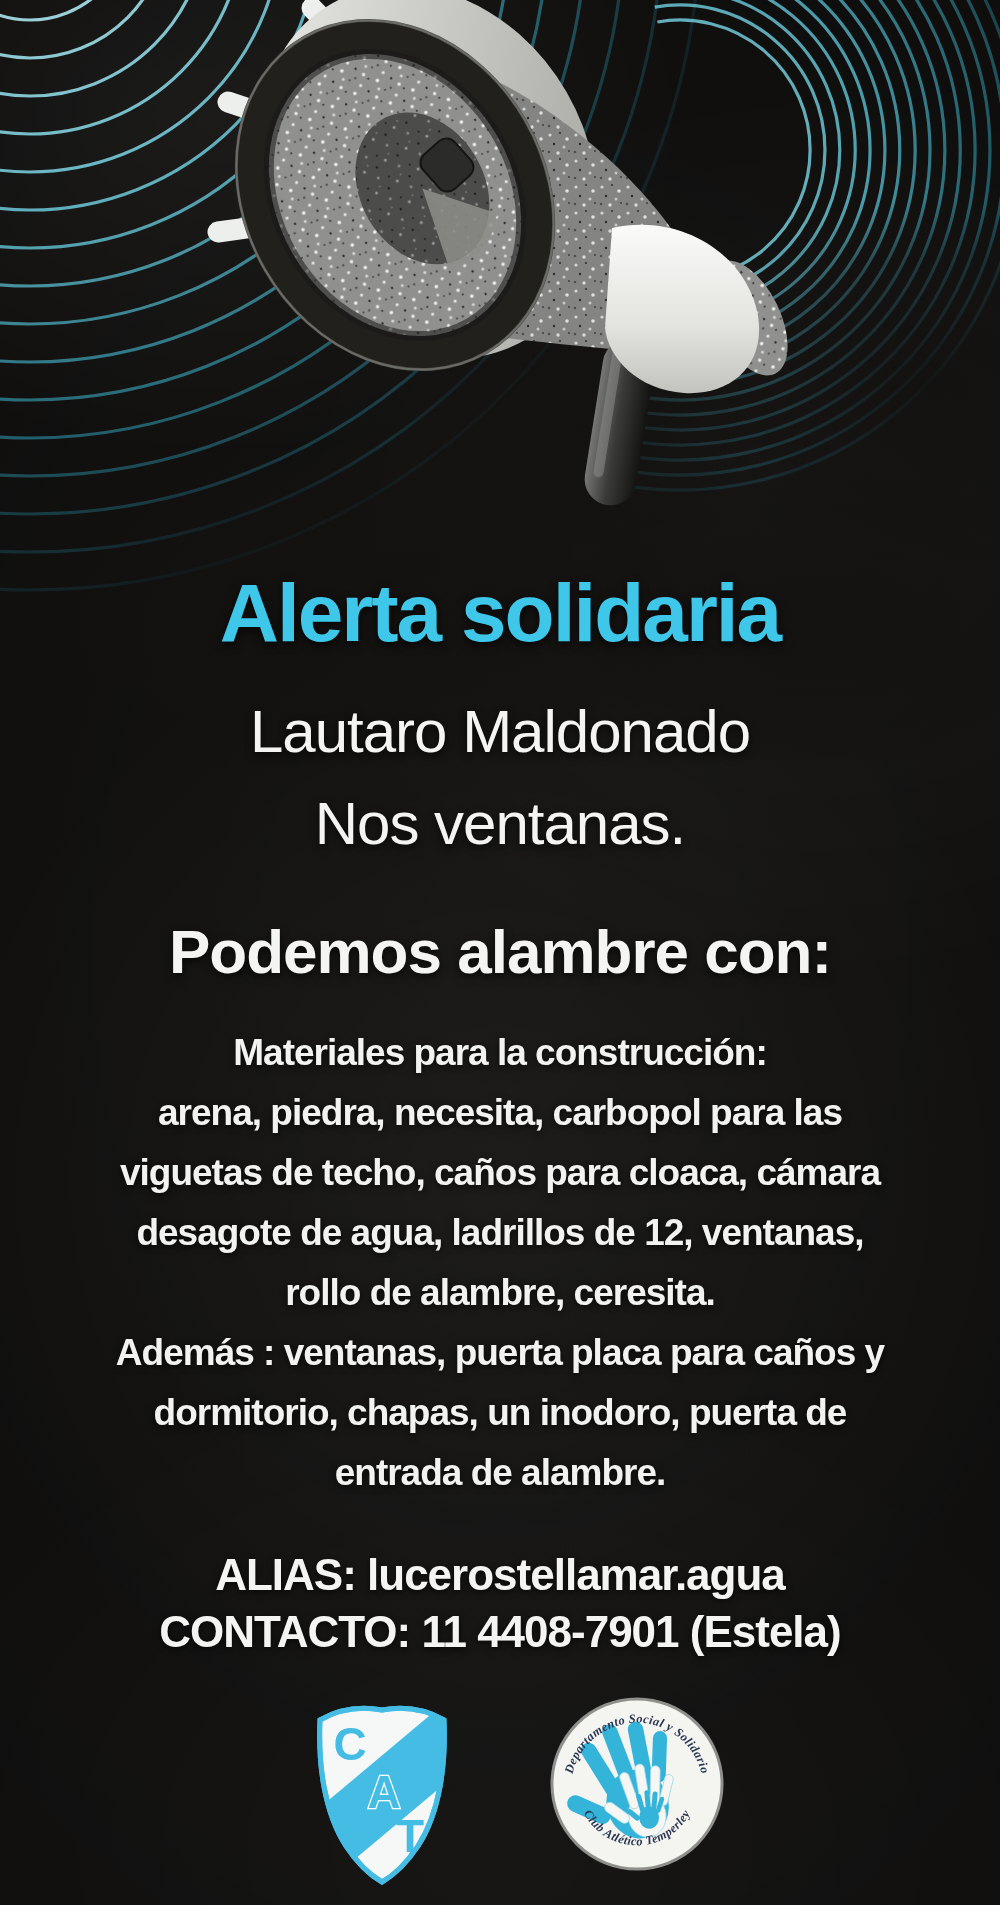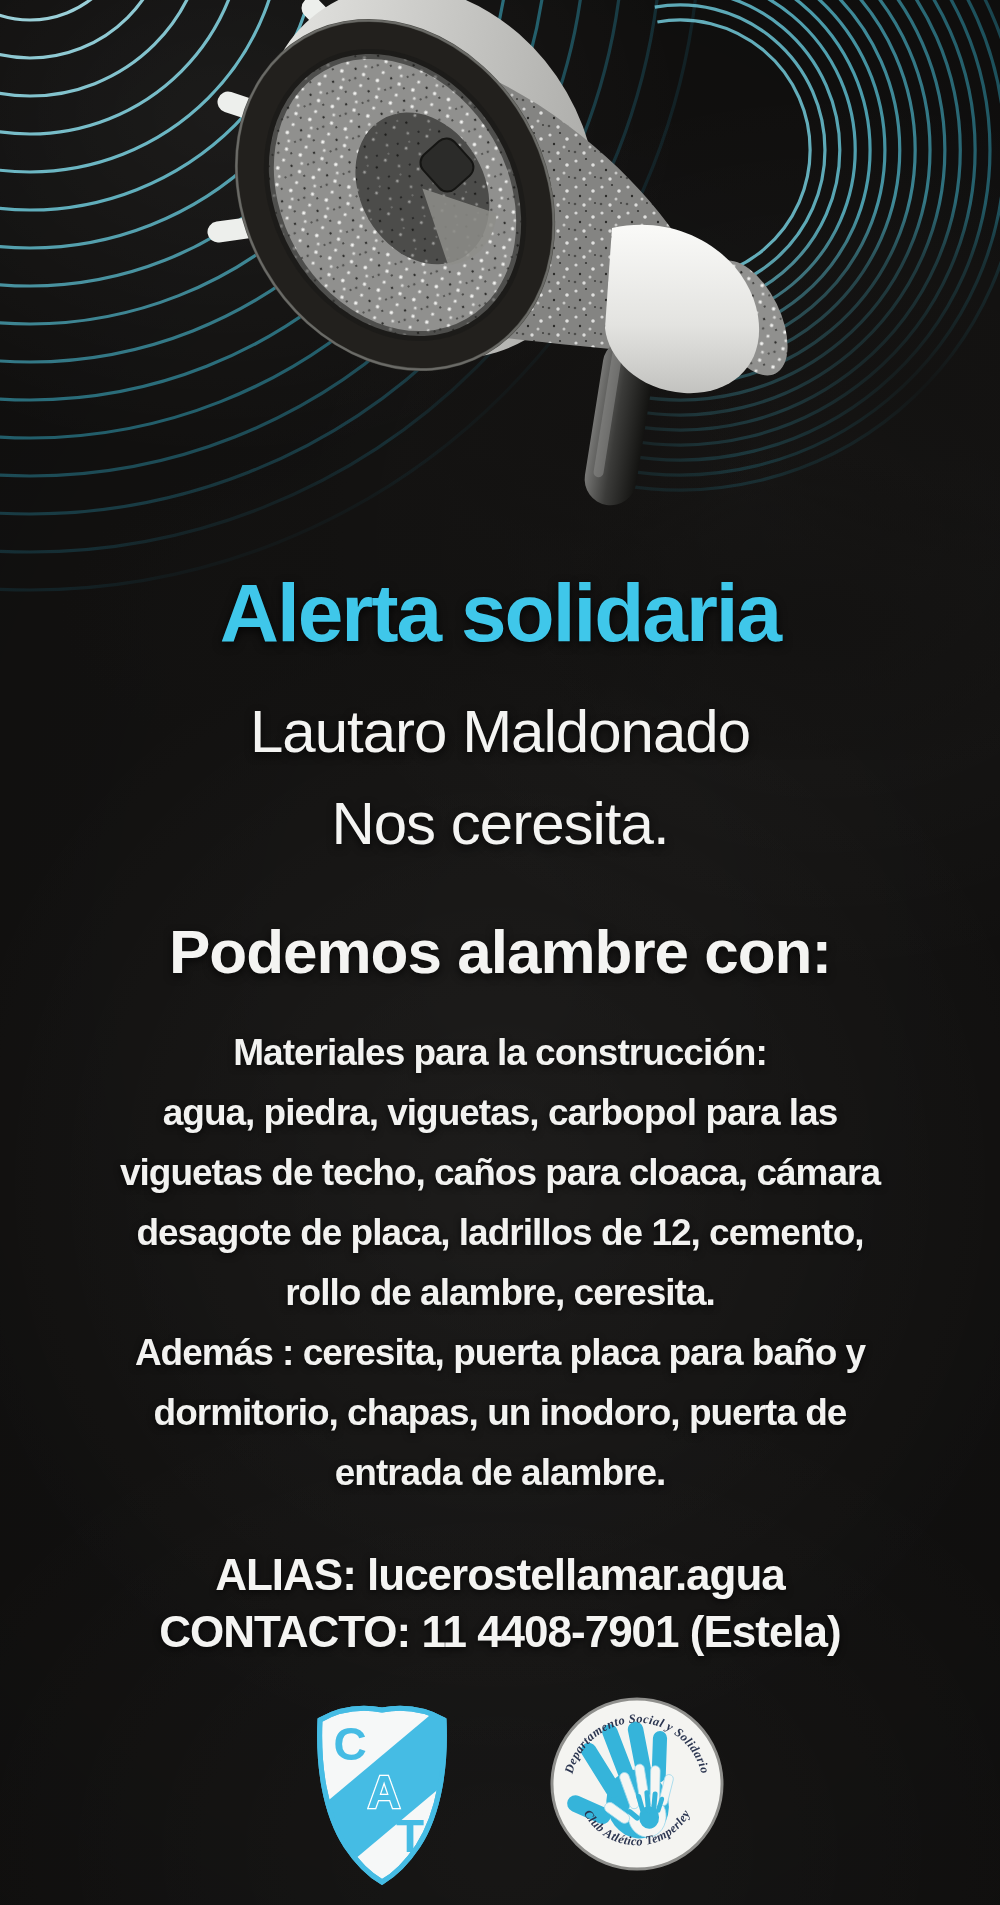--- a/index.html
+++ b/index.html
@@ -166,32 +166,32 @@
         <path d="M 422,203 L 474,262 A 62,80 0 0 1 406,282 Z" fill="#8e8e8a" opacity="0.85"></path>
         <rect x="434" y="172" width="42" height="46" rx="11" transform="rotate(-12 455 195)" fill="#2b2b29" stroke="#151513" stroke-width="2"></rect>
       </g>
     </g>
   </svg>
 
   <div class="txt title">Alerta solidaria</div>
 
   <div class="txt subtitle">
     <div>Lautaro Maldonado</div>
-    <div>Nos ceresita.</div>
+    <div>Nos ventanas.</div>
   </div>
 
   <div class="txt heading">Podemos alambre con:</div>
 
   <div class="txt bodyblock">
     <div>Materiales para la construcción:</div>
-    <div>agua, piedra, viguetas, carbopol para las</div>
+    <div>arena, piedra, necesita, carbopol para las</div>
     <div>viguetas de techo, caños para cloaca, cámara</div>
-    <div>desagote de placa, ladrillos de 12, cemento,</div>
+    <div>desagote de agua, ladrillos de 12, ventanas,</div>
     <div>rollo de alambre, ceresita.</div>
-    <div>Además : ceresita, puerta placa para baño y</div>
+    <div>Además : ventanas, puerta placa para caños y</div>
     <div>dormitorio, chapas, un inodoro, puerta de</div>
     <div>entrada de alambre.</div>
   </div>
 
   <div class="txt contactblock">
     <div>ALIAS: lucerostellamar.agua</div>
     <div>CONTACTO: 11 4408-7901 (Estela)</div>
   </div>
 
   <svg class="logo-shield" viewBox="0 0 152 196" aria-hidden="true">

